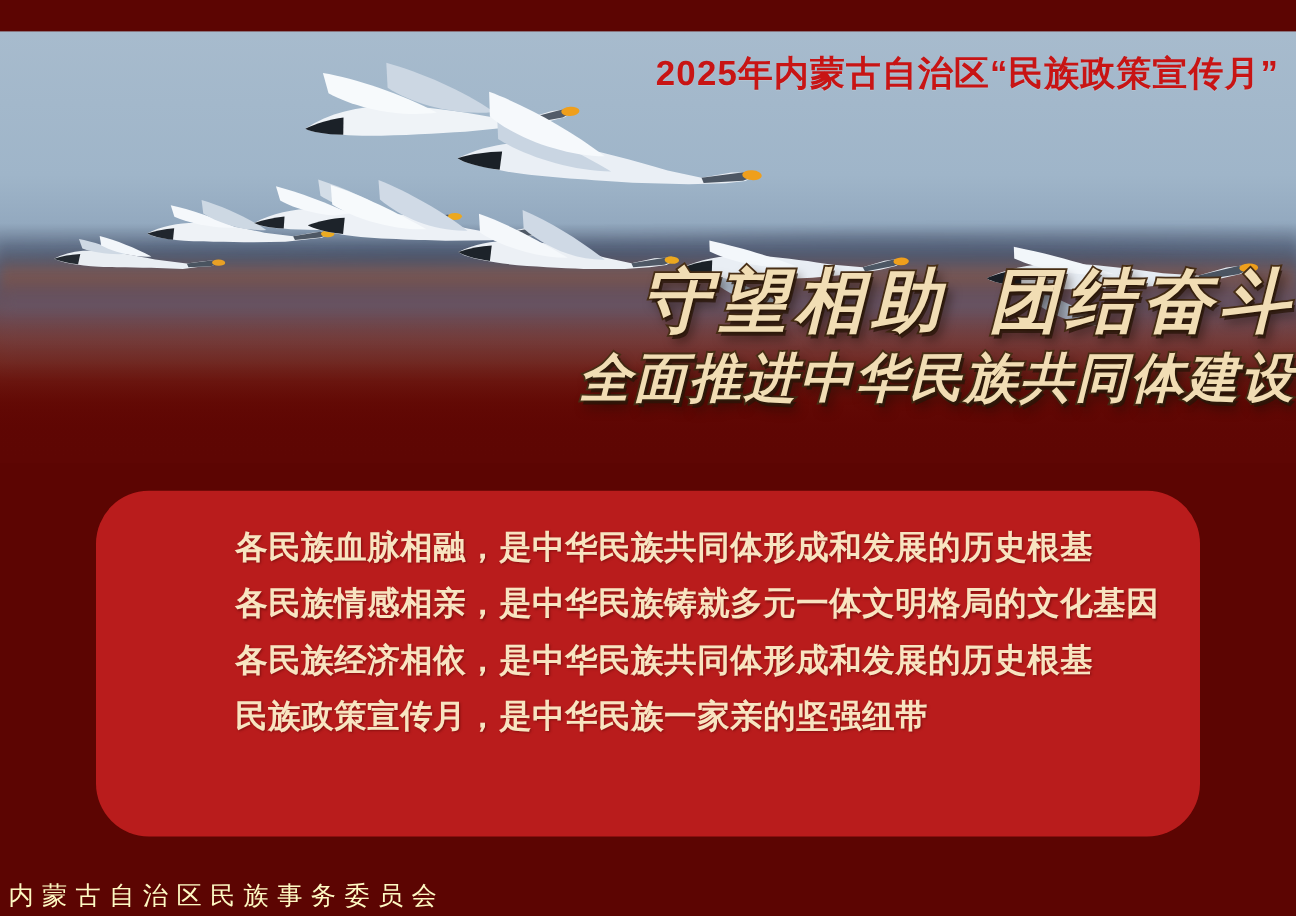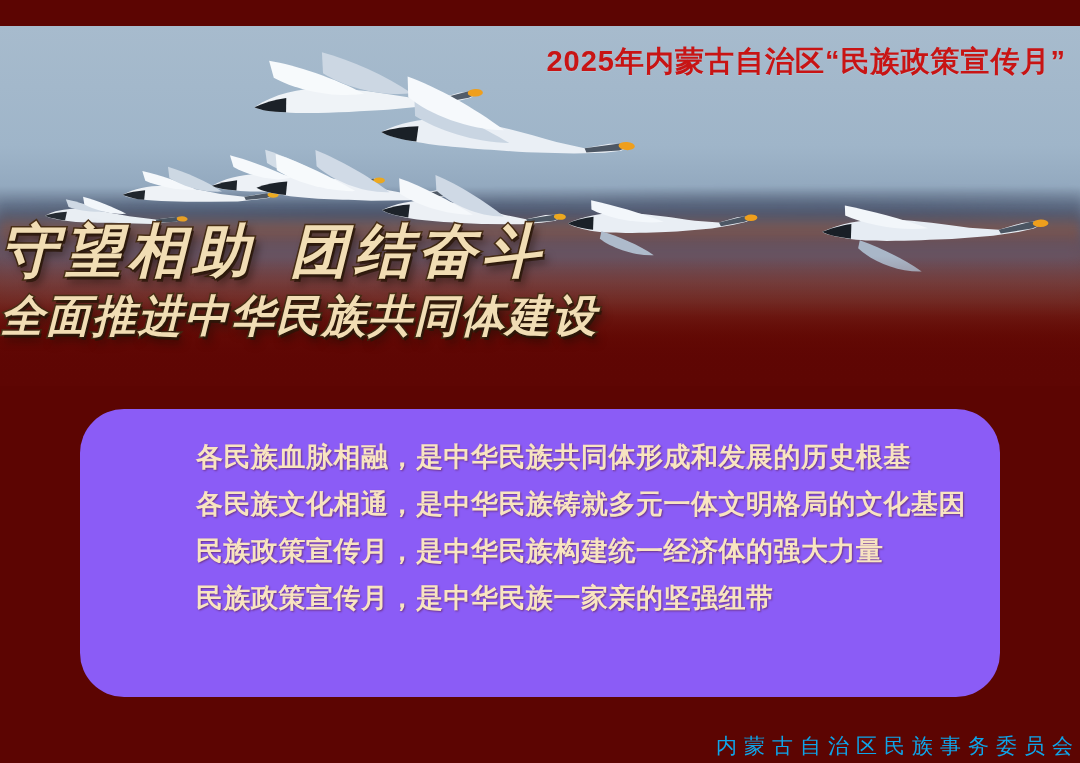--- a/index.html
+++ b/index.html
@@ -76,21 +76,21 @@
     font-size:29px;
     letter-spacing:1px;
     color:#c81414;
     white-space:nowrap;
     text-shadow:0 1px 0 rgba(255,255,255,.15);
   }
 
   
   .title-wrap{
     position:absolute; left:0; top:196px; width:1080px;
-    text-align:left;
+    text-align:right;
     pointer-events:none;
   }
   .title-line{
     font-family:"DejaVu Serif", serif;
     font-weight:bold;
     color:#f1ddb4;
     white-space:nowrap;
     line-height:1;
     -webkit-text-stroke:3px #4a3016;
     paint-order:stroke fill;
@@ -108,21 +108,21 @@
     font-size:44px;
     letter-spacing:2px;
     margin-top:14px;
   }
 
   
   .panel{
     position:absolute;
     left:80px; top:383px;
     width:920px; height:288px;
-    background:#8b5cf6;
+    background:#b91c1c;
     border-radius:44px;
     box-shadow:0 0 0 0 rgba(0,0,0,0);
   }
   .panel-inner{
     position:absolute;
     left:116px; top:24px; right:40px; bottom:24px;
   }
   .body-line{
     font-family:"DejaVu Serif", serif;
     font-weight:bold;
@@ -131,25 +131,25 @@
     color:#f8e4c1;
     white-space:nowrap;
     letter-spacing:.5px;
     text-shadow:1px 1px 2px rgba(70,0,0,.45);
   }
 
   
   .footer{
     position:absolute;
     left:0; top:706px; width:1080px;
-    text-align:right;
+    text-align:left;
     font-family:"DejaVu Sans", sans-serif;
     font-size:21px;
     letter-spacing:7px;
-    color:#0ea5e9;
+    color:#fef9c3;
     text-indent:7px;
   }
 </style>
 </head>
 <body>
 
 <div id="poster">
 
   <div class="photo">
     <div class="ridge"></div>
@@ -261,21 +261,21 @@
   <div class="header">2025年内蒙古自治区“民族政策宣传月”</div>
 
   <div class="title-wrap">
     <div class="title-line l1"><span>守望相助</span><span class="gap"></span><span>团结奋斗</span></div>
     <div class="title-line l2">全面推进中华民族共同体建设</div>
   </div>
 
   <div class="panel">
     <div class="panel-inner">
       <div class="body-line">各民族血脉相融，是中华民族共同体形成和发展的历史根基</div>
-      <div class="body-line">各民族文化相通，是中华民族铸就多元一体文明格局的文化基因</div>
-      <div class="body-line">民族政策宣传月，是中华民族构建统一经济体的强大力量</div>
+      <div class="body-line">各民族情感相亲，是中华民族铸就多元一体文明格局的文化基因</div>
+      <div class="body-line">各民族经济相依，是中华民族共同体形成和发展的历史根基</div>
       <div class="body-line">民族政策宣传月，是中华民族一家亲的坚强纽带</div>
     </div>
   </div>
 
   <div class="footer">内蒙古自治区民族事务委员会</div>
 
 </div>
 
 </body></html>

